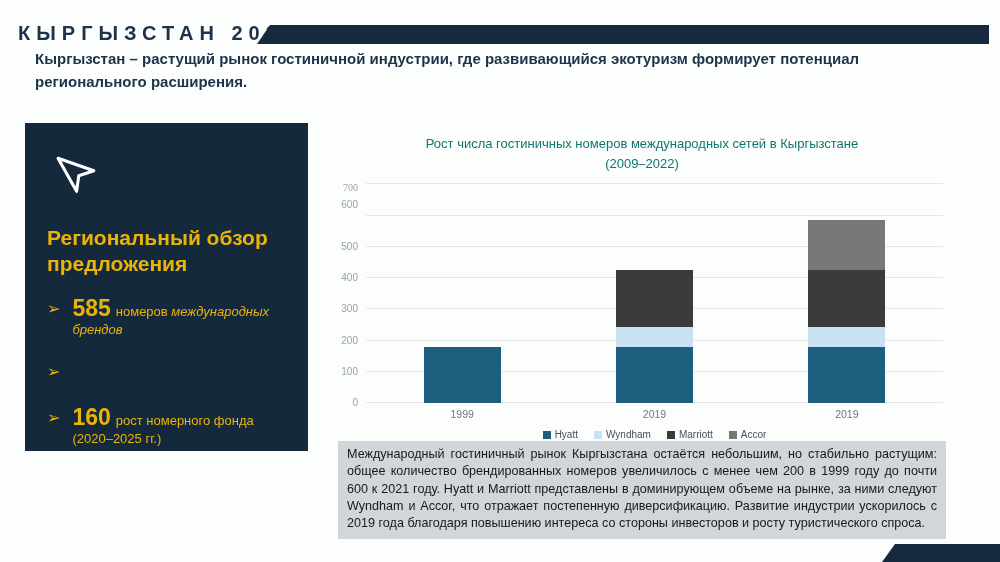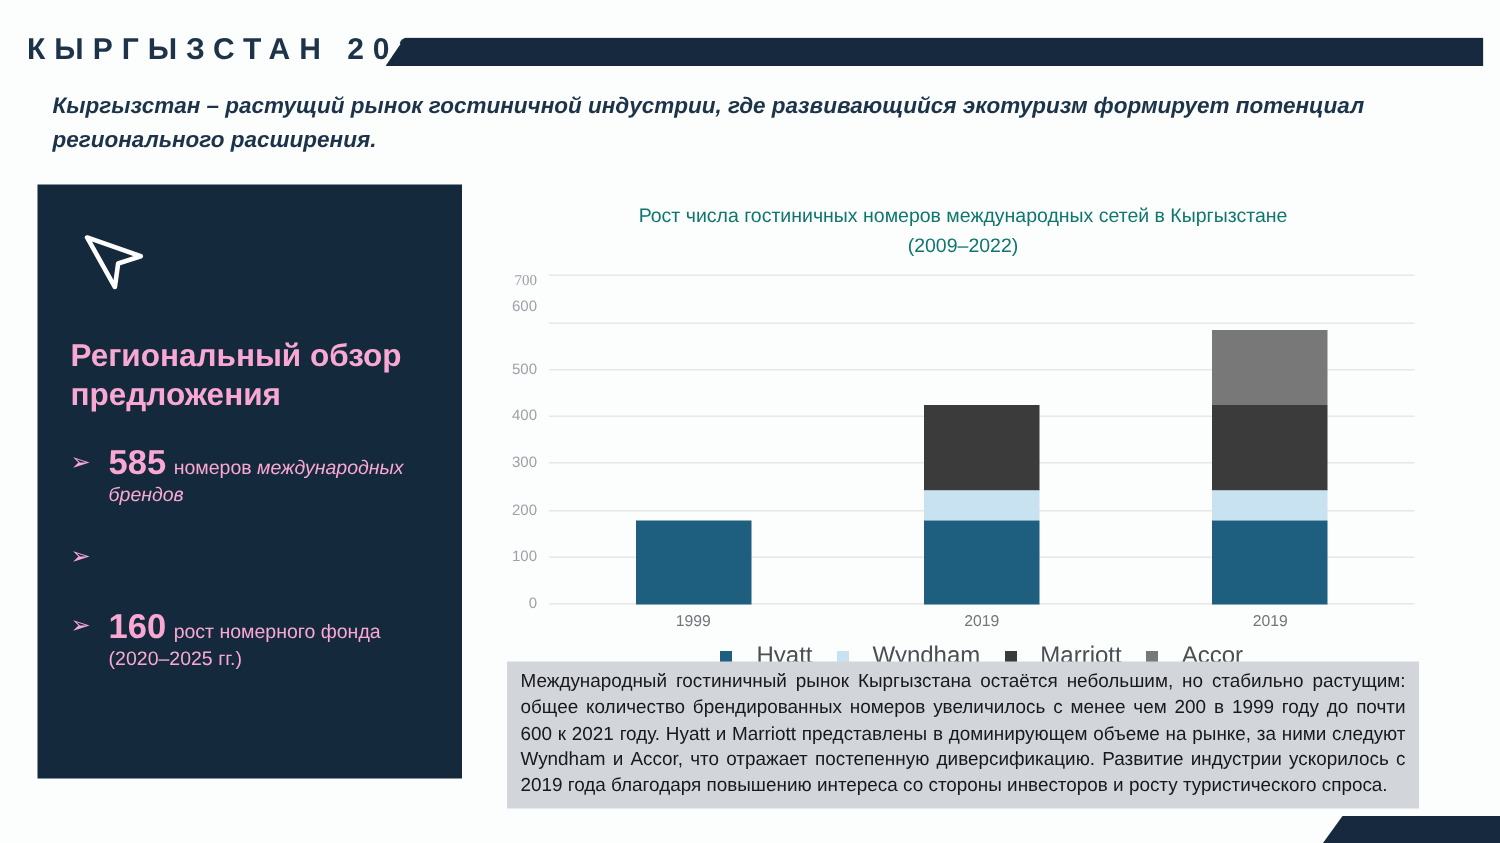--- a/index.html
+++ b/index.html
@@ -11,27 +11,27 @@
   .page-title{
     position:absolute;left:18px;top:22px;margin:0;
     font-size:20px;font-weight:700;letter-spacing:6px;color:#1C3349;
   }
   .banner{
     position:absolute;left:257px;top:25px;right:11px;height:19px;
     background:#16293E;
     clip-path:polygon(13px 0,100% 0,100% 100%,0 100%);
   }
   .subtitle{
-    position:absolute;left:35px;top:60px;width:930px;margin:0;
-    font-style:italic;font-weight:700;font-size:15px;color:#1C3349;line-height:1.5;
+    position:absolute;left:35px;top:48px;width:930px;margin:0;
+    font-weight:700;font-size:15px;color:#1C3349;line-height:1.5;
   }
   
   .sidebar{
-    position:absolute;left:25px;top:123px;width:283px;height:396px;
-    background:#15293D;color:#f9a8d4;padding:20px 22px;box-sizing:border-box;
+    position:absolute;left:25px;top:123px;width:283px;height:328px;
+    background:#15293D;color:#eab308;padding:20px 22px;box-sizing:border-box;
   }
   .send-icon{margin:4px 0 0 2px;display:block;}
   .sb-heading{margin:32px 0 0;font-size:21px;font-weight:700;line-height:1.26;}
   .sb-note{margin:12px 0 0;font-size:12.3px;line-height:1.42;font-style:italic;}
   .sb-note b{font-weight:700;}
   .bullets{margin-top:18px;}
   .bullet{display:flex;gap:12px;margin-bottom:20px;align-items:flex-start;}
   .bullet .marker{font-size:16px;line-height:1.6;flex:0 0 auto;}
   .bullet .txt{font-size:13px;line-height:1.4;}
   .bullet .val{font-size:23px;font-weight:700;margin-right:5px;line-height:1.1;}
@@ -41,21 +41,21 @@
   .plot{position:relative;margin:10px 0 0 28px;width:577px;height:219px;}
   .gridline{position:absolute;left:0;right:0;height:1px;background:#E5E7E9;}
   .ytick{position:absolute;right:calc(100% + 8px);font-size:10px;color:#9BA1A6;}
   .cols{position:absolute;left:0;right:0;top:0;bottom:0;display:flex;}
   .col{flex:1;display:flex;align-items:flex-end;justify-content:center;}
   .bar{width:77px;display:flex;flex-direction:column-reverse;}
   .seg{width:100%;}
   .xlabels{display:flex;margin:5px 0 0 28px;width:577px;}
   .xlabels div{flex:1;text-align:center;font-size:10.5px;color:#72777C;}
   .legend{display:flex;justify-content:center;align-items:center;gap:16px;margin:9px 0 0 28px;width:577px;}
-  .legend-item{display:flex;align-items:center;gap:16px;font-size:16px;color:#4A4F54;}
+  .legend-item{display:flex;align-items:center;gap:4px;font-size:10px;color:#4A4F54;}
   .swatch{width:8px;height:8px;display:inline-block;}
   
   .summary{
     position:absolute;left:338px;top:441px;width:608px;box-sizing:border-box;
     background:#D2D5D9;color:#17191C;padding:5px 9px 7px;
     font-size:12.6px;line-height:1.37;text-align:justify;margin:0;
   }
   
   .footer-ribbon{
     position:absolute;right:0;bottom:0;width:118px;height:18px;background:#16293E;

